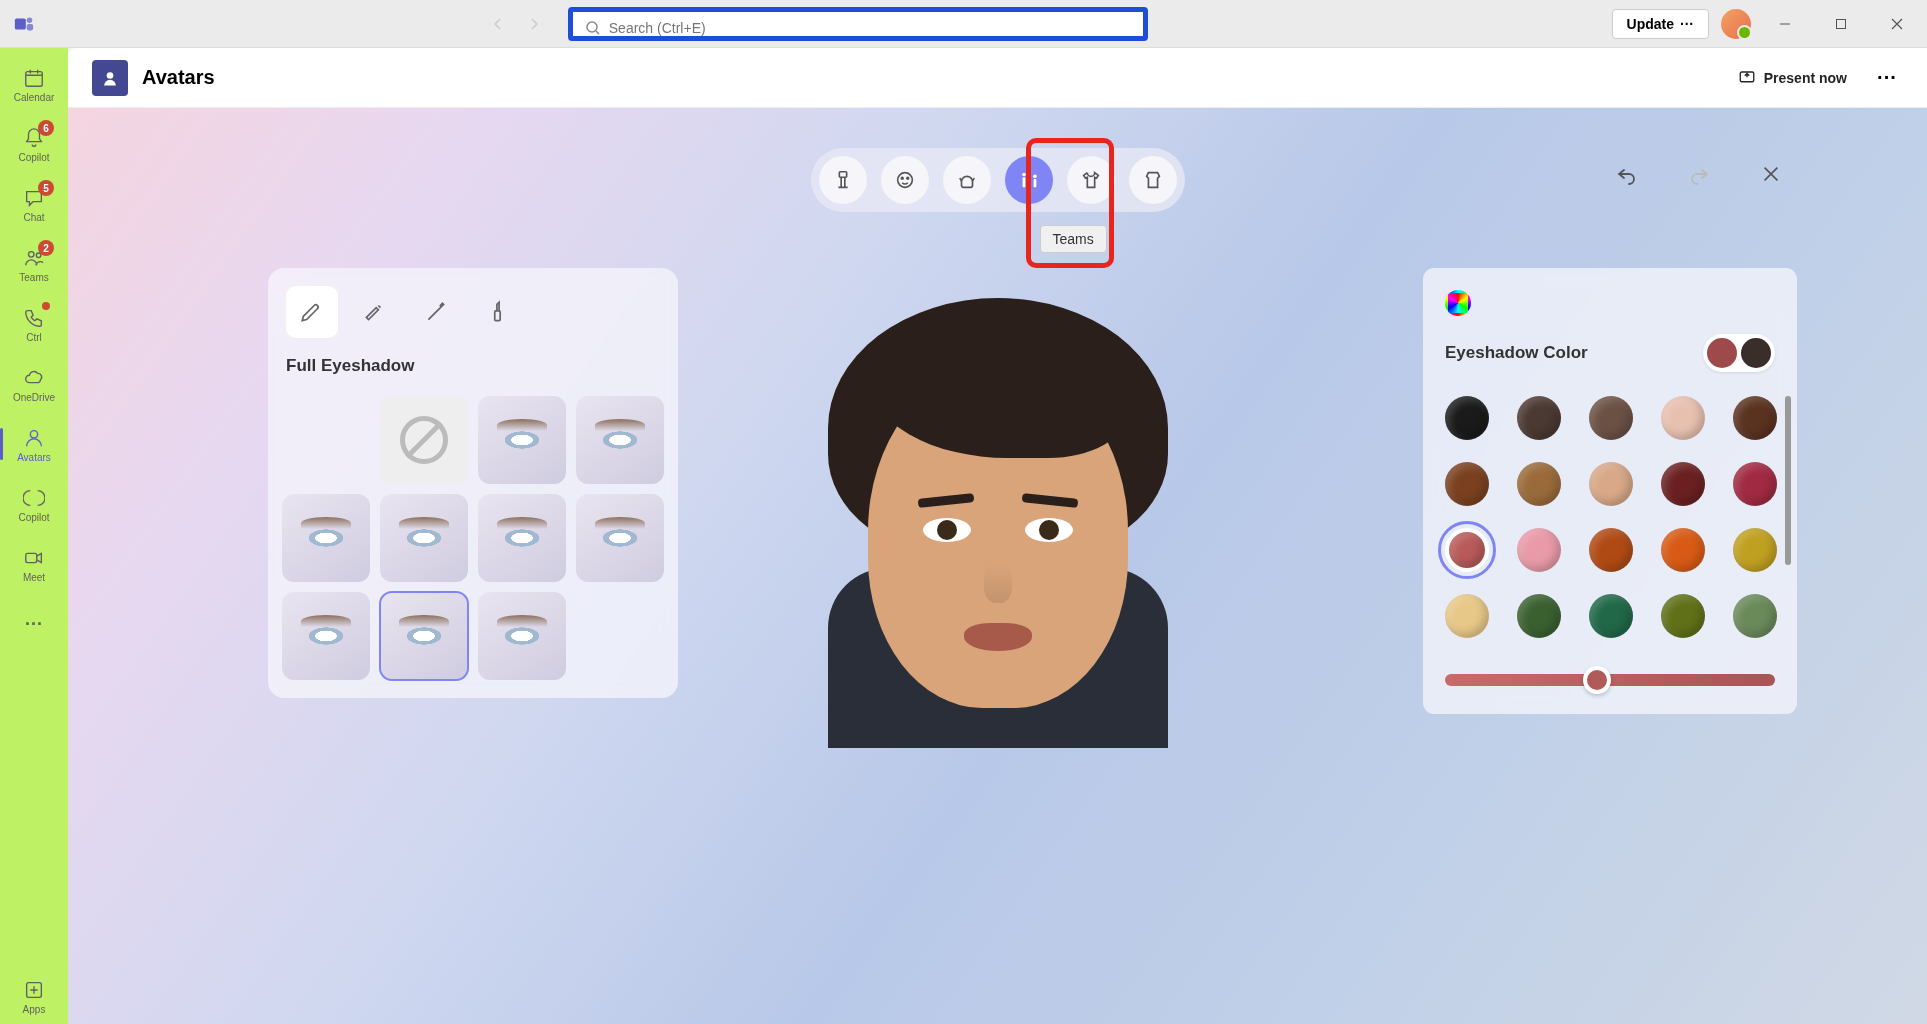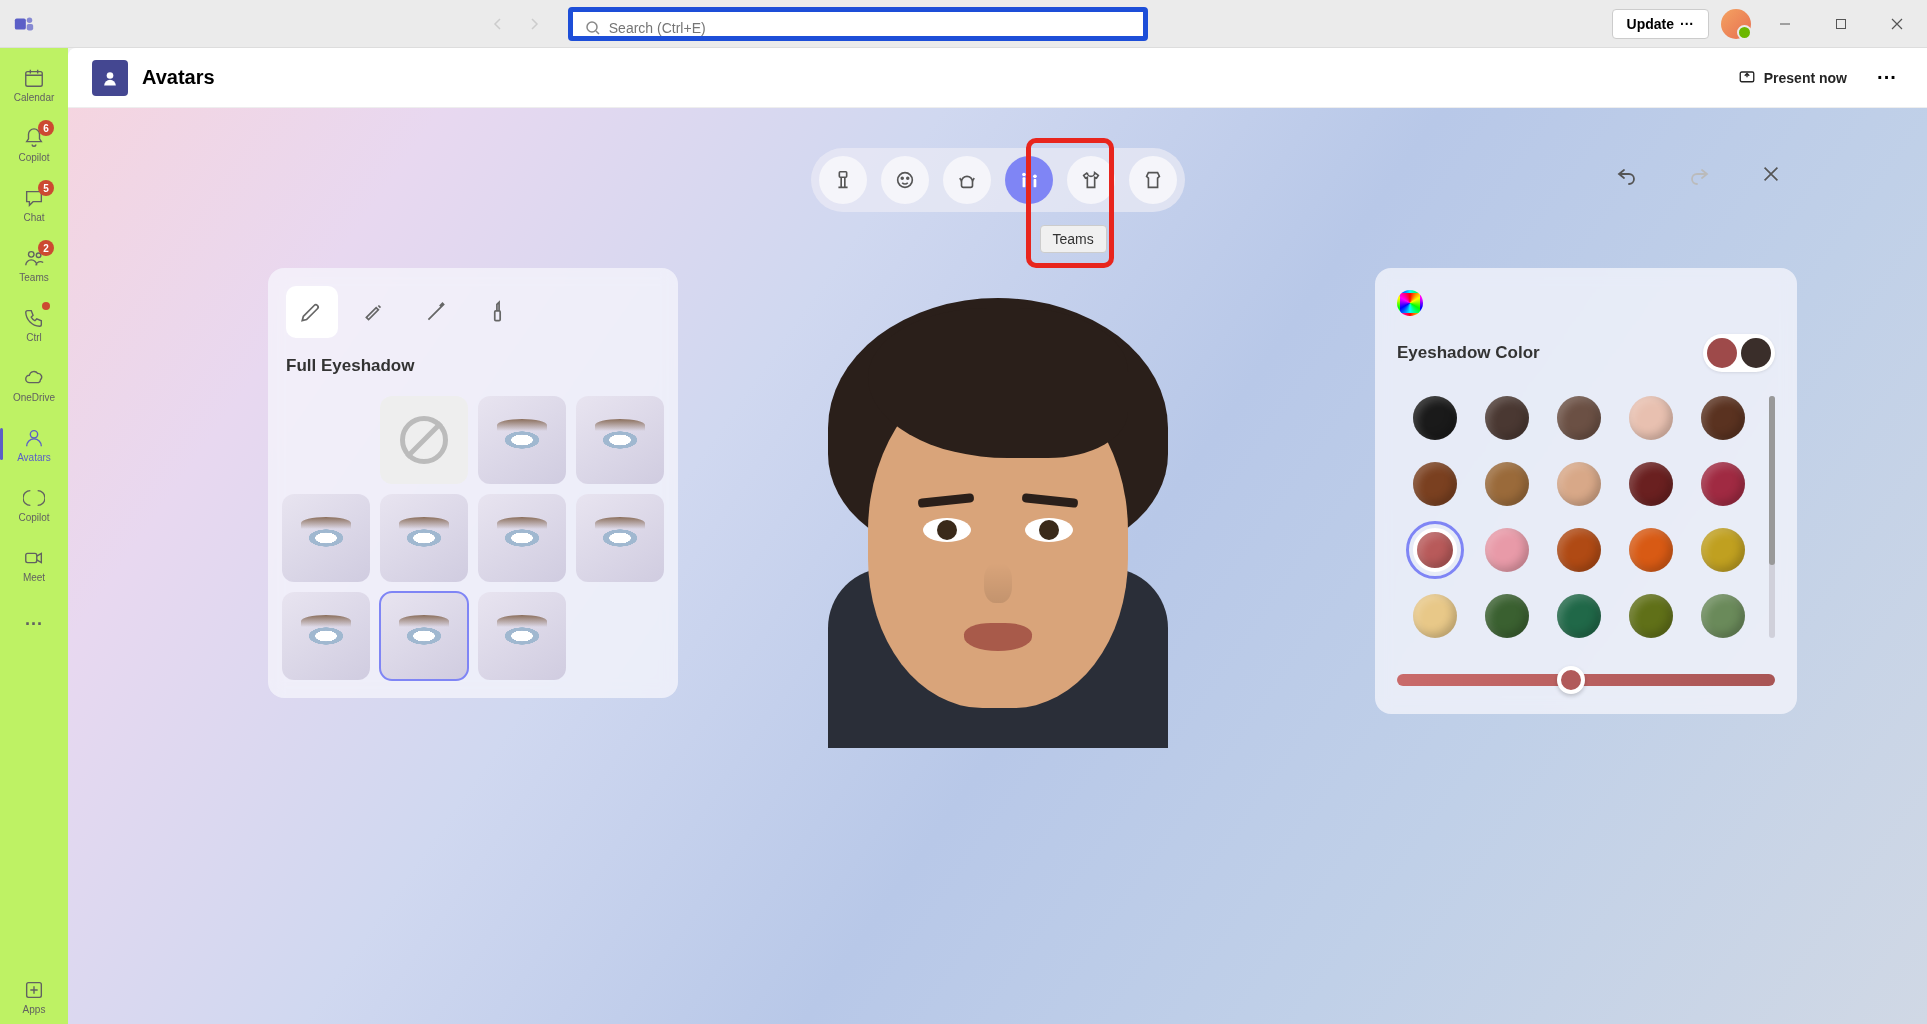--- a/index.html
+++ b/index.html
@@ -87,21 +87,21 @@
 .avatar-brow.right { right: 50px; transform: rotate(6deg); }
 .avatar-nose { position: absolute; left: 50%; top: 195px; transform: translateX(-50%); width: 28px; height: 40px; background: linear-gradient(to bottom, transparent, rgba(0,0,0,0.1)); border-radius: 40%; }
 .avatar-lips { position: absolute; left: 50%; top: 255px; transform: translateX(-50%); width: 68px; height: 28px; background: #a85a4a; border-radius: 40% 40% 50% 50%; }
 .avatar-body { position: absolute; bottom: -40px; left: -40px; right: -40px; height: 180px; background: #2a2e38; border-radius: 60px 60px 0 0; z-index: -2; }
 .avatar-neck { position: absolute; bottom: 80px; left: 50%; transform: translateX(-50%); width: 80px; height: 80px; background: #d9a47a; z-index: -1; }
 
 
 .finish-btn { position: absolute; bottom: 50px; left: 50%; transform: translateX(-50%); padding: 16px 36px; background: linear-gradient(90deg, #8b7fd9, #7f85f5); color: #fff; font-size: 18px; font-weight: 600; border: none; border-radius: 10px; cursor: pointer; }
 
 
-.right-panel { position: absolute; right: 130px; top: 160px; width: 422px; background: rgba(245,245,252,0.75); border-radius: 16px; padding: 22px; backdrop-filter: blur(8px); }
+.right-panel { position: absolute; right: 130px; top: 160px; width: 374px; background: rgba(245,245,252,0.75); border-radius: 11px; padding: 22px; backdrop-filter: blur(8px); }
 .color-wheel { width: 26px; height: 26px; border-radius: 50%; border: 3px solid transparent; background: conic-gradient(red, yellow, lime, cyan, blue, magenta, red); cursor: pointer; margin-bottom: 18px; }
 .color-header { display: flex; align-items: center; justify-content: space-between; margin-bottom: 24px; }
 .color-title { font-size: 17px; font-weight: 600; color: #333; }
 .preset-pair { display: flex; gap: 4px; background: #fff; border-radius: 22px; padding: 4px; box-shadow: 0 1px 3px rgba(0,0,0,0.1); }
 .preset-circle { width: 30px; height: 30px; border-radius: 50%; }
 .palette-wrap { display: flex; gap: 8px; }
 .palette { flex: 1; display: grid; grid-template-columns: repeat(5, 44px); gap: 22px 28px; justify-content: center; }
 .swatch { width: 44px; height: 44px; border-radius: 50%; cursor: pointer; box-shadow: inset -4px -4px 8px rgba(0,0,0,0.2), inset 4px 4px 8px rgba(255,255,255,0.2); }
 .swatch.selected { outline: 3px solid #7f85f5; outline-offset: 4px; background-clip: padding-box; border: 4px solid #fff; width: 44px; height: 44px; }
 .scrollbar-track { width: 6px; background: #d0d0da; border-radius: 3px; position: relative; }

